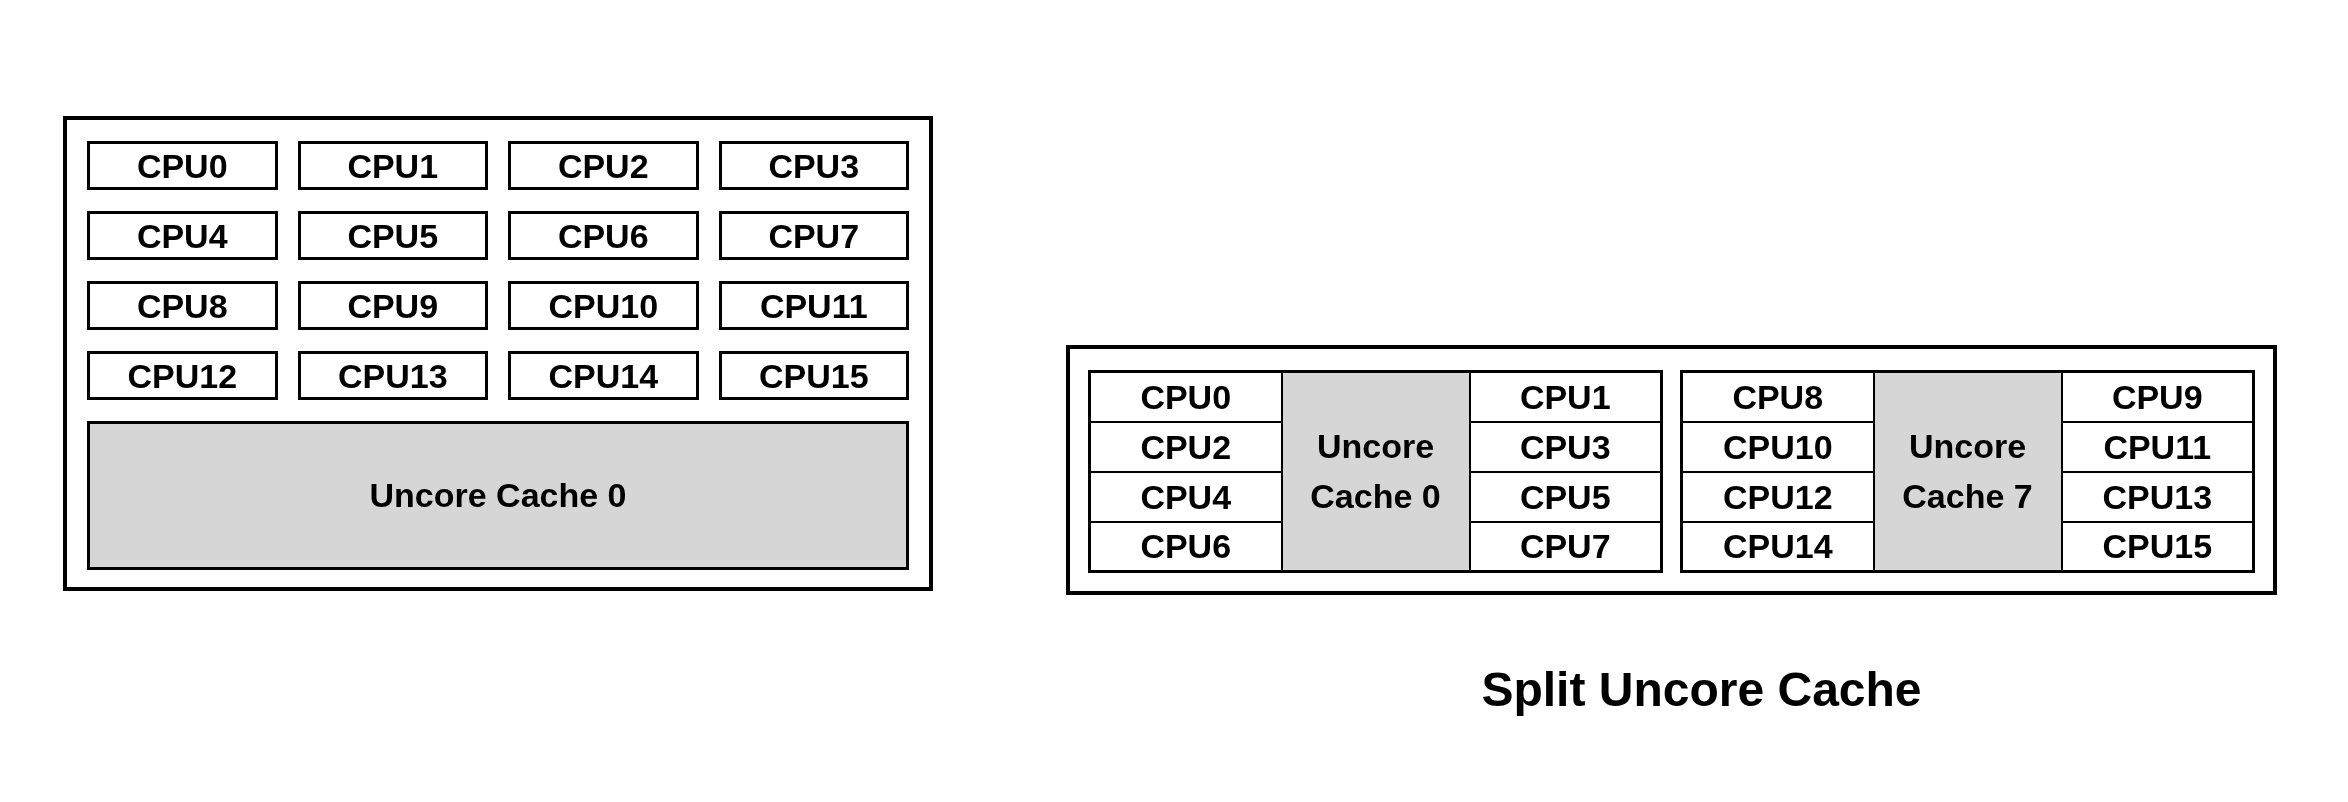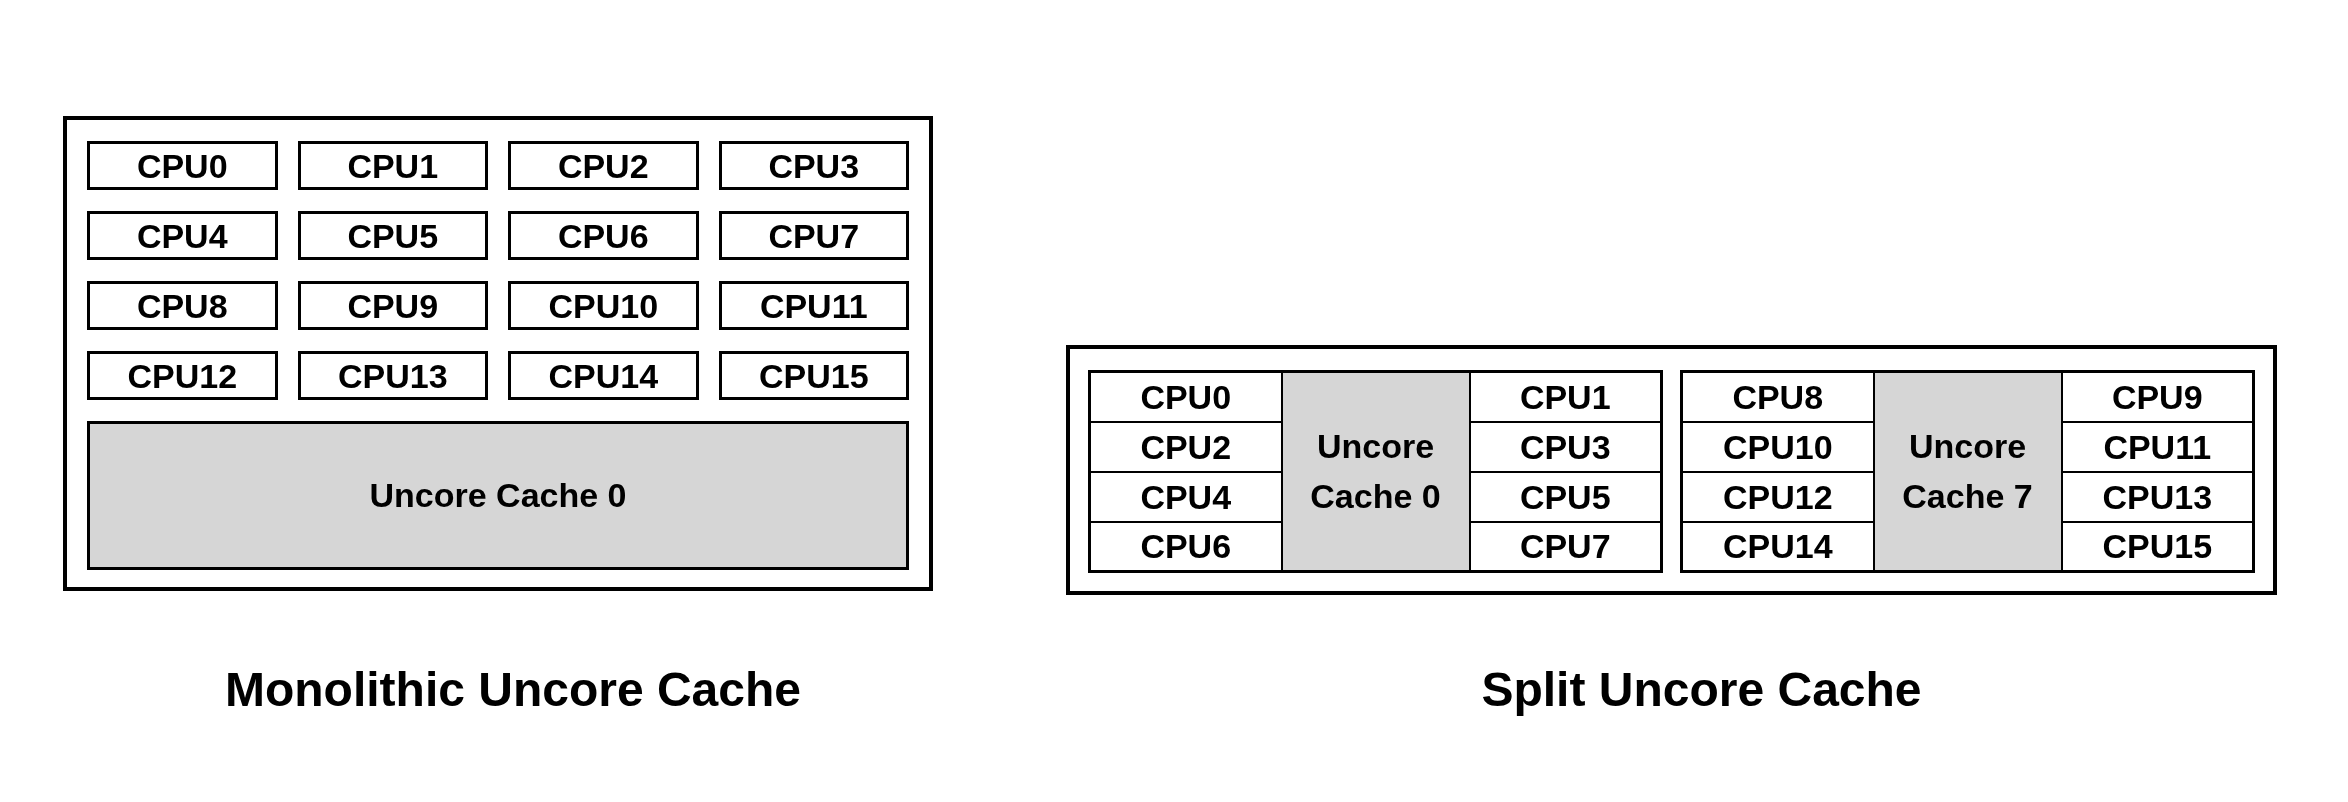--- a/index.html
+++ b/index.html
@@ -99,21 +99,20 @@
       <div class="cpu-box">CPU9</div>
       <div class="cpu-box">CPU10</div>
       <div class="cpu-box">CPU11</div>
       <div class="cpu-box">CPU12</div>
       <div class="cpu-box">CPU13</div>
       <div class="cpu-box">CPU14</div>
       <div class="cpu-box">CPU15</div>
     </div>
     <div class="mono-cache">Uncore Cache 0</div>
   </div>
-  <div class="caption mono-caption">Monolithic Uncore Cache</div>
 
   <div class="split-box">
 
     <table class="cluster">
       <tbody>
           <tr>
         <td class="cpu-cell">CPU0</td>
         <td class="cache-cell" rowspan="4">Uncore Cache 0</td>
         <td class="cpu-cell">CPU1</td>
       </tr>

